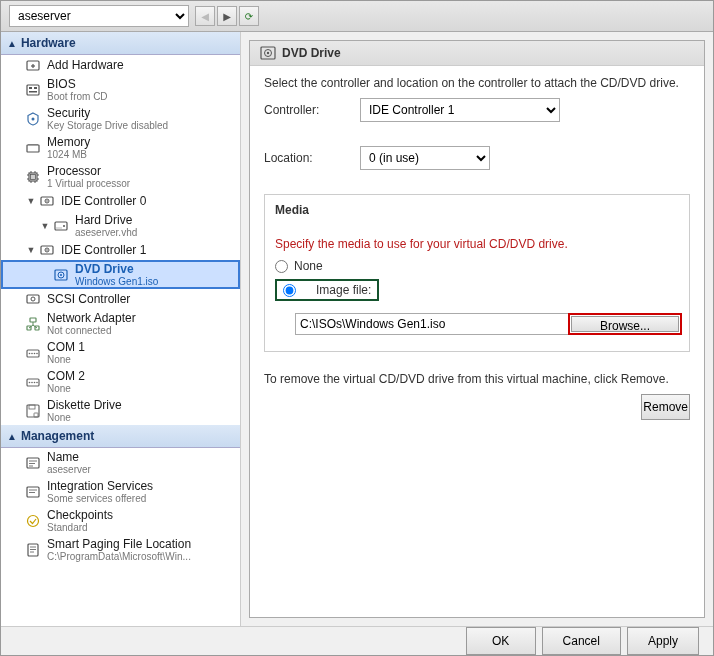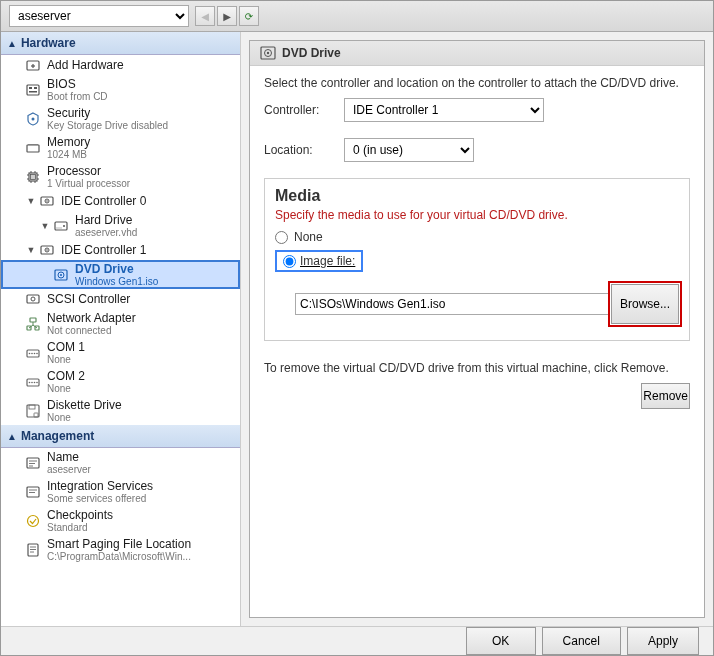--- a/index.html
+++ b/index.html
@@ -196,22 +196,22 @@
 
     .group-content p.desc {
       font-size: 12px;
       color: #333;
       margin-bottom: 8px;
     }
 
     .form-row {
       display: flex;
       align-items: center;
-      margin-bottom: 16px;
-      gap: 0;
+      margin-bottom: 24px;
+      gap: 16px;
     }
 
     .form-label {
       font-size: 12px;
       color: #333;
       min-width: 80px;
     }
 
     .form-select {
       height: 24px;
@@ -229,24 +229,24 @@
       width: 130px;
     }
 
     .media-group {
       border: 1px solid #ccc;
       margin-top: 6px;
       padding: 8px 10px;
     }
 
     .media-group-title {
-      font-size: 16px;
+      font-size: 12px;
       font-weight: bold;
       color: #333;
-      margin-bottom: 3px;
+      margin-bottom: 20px;
     }
 
     .media-desc {
       font-size: 12px;
       color: #b91c1c;
       margin-bottom: 8px;
     }
 
     .radio-row {
       display: flex;
@@ -267,22 +267,22 @@
     .image-file-input {
       flex: 1;
       height: 22px;
       border: 1px solid #aaa;
       padding: 1px 4px;
       font-size: 12px;
       background: white;
     }
 
     .browse-btn {
-      padding: 2px 8px;
-      height: 40px;
+      padding: 2px 28px;
+      height: 16px;
       border: 1px solid #999;
       background: linear-gradient(to bottom, #f5f5f5, #e0e0e0);
       font-size: 12px;
       cursor: pointer;
       outline: 2px solid #cc0000;
       outline-offset: 1px;
     }
 
     .physical-row {
       display: flex;
@@ -670,21 +670,21 @@
 
           <div class="media-group">
             <div class="media-group-title">Media</div>
             <p class="media-desc">Specify the media to use for your virtual CD/DVD drive.</p>
 
             <div class="radio-row">
               <input type="radio" name="media" id="none-radio" style="">
               <label class="radio-label" for="none-radio">None</label>
             </div>
 
-            <div style="display:flex; align-items:center; gap:4px; margin-bottom:6px; border:2px solid #3b82f6; padding:2px 6px; width:fit-content;text-decoration:underline;">
+            <div style="display:flex; align-items:center; gap:20px; margin-bottom:6px; border:2px solid #14532d; padding:2px 6px; width:fit-content;">
               <input type="radio" name="media" id="image-radio" checked="" style="">
               <label class="radio-label" for="image-radio">Image file:</label>
             </div>
 
             <div style="display:flex; align-items:center; gap:2px; margin-bottom:8px; margin-left:20px;margin-top:12px;">
               <input type="text" class="image-file-input" style="flex: 1 1 0%; height: 22px; border: 1px solid rgb(170, 170, 170); padding: 1px 4px; font-size: 12px; background: white;" value="C:\ISOs\Windows Gen1.iso">
               <button class="browse-btn">Browse...</button>
             </div>
 
           </div>

